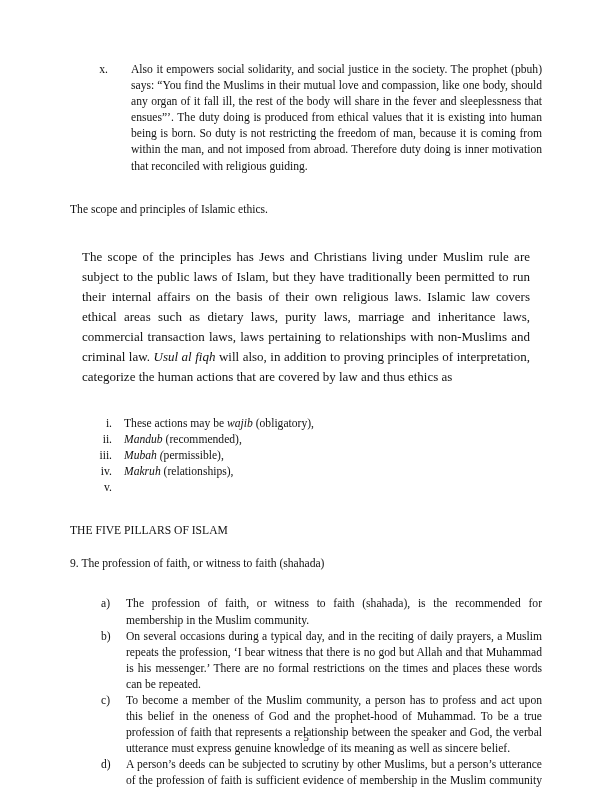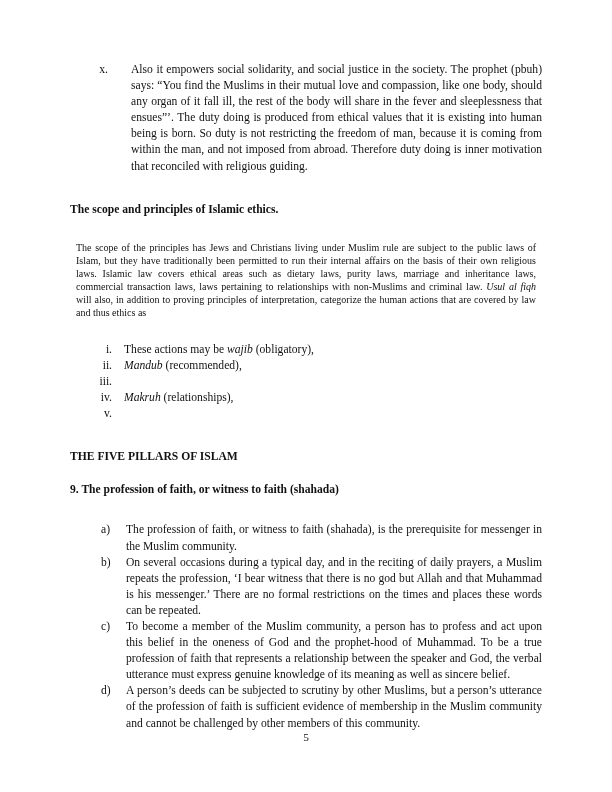--- a/index.html
+++ b/index.html
@@ -24,23 +24,23 @@
     height: 792px;
     box-sizing: border-box;
     padding: 62px 70px 0 70px;
   }
   .content {
     width: 472px;
   }
 
   
   p.body {
-    margin: 6px;
-    font-size: 10px;
-    line-height: 13px;
+    margin: 12px;
+    font-size: 13px;
+    line-height: 20px;
     text-align: justify;
     text-justify: inter-word;
     hyphens: none;
   }
 
   
   .listrow {
     display: flex;
     align-items: flex-start;
     font-size: 11.6px;
@@ -80,21 +80,21 @@
     margin-left: 31px;
     margin-right: 9px;
     text-align: left;
   }
 
   
   h2.section-heading,
   h3.sub-heading,
   h3.pillar-heading {
     margin: 0;
-    font-weight: bold;
+    font-weight: normal;
     font-size: 11.6px;
     line-height: 16.1px;
     text-align: left;
   }
   .sp-17 { height: 17px; }
   .sp-24 { height: 24px; }
   .sp-27 { height: 27px; }
 
   i, em { font-style: italic; }
 
@@ -137,20 +137,21 @@
         <span class="itemtext"><span>These actions may be </span><i>wajib</i><span> (obligatory),</span></span>
       </div>
 
       <div class="listrow">
         <span class="marker">ii.</span>
         <span class="itemtext"><span></span><i>Mandub</i><span> (recommended),</span></span>
       </div>
 
       <div class="listrow">
         <span class="marker">iii.</span>
+        <span class="itemtext"><span></span><i>Mubah (</i><span>permissible),</span></span>
       </div>
 
       <div class="listrow">
         <span class="marker">iv.</span>
         <span class="itemtext"><span></span><i>Makruh</i><span> (relationships),</span></span>
       </div>
 
       <div class="listrow">
         <span class="marker">v.</span>
       </div>
@@ -164,21 +165,21 @@
     <div class="sp-17"></div>
 
     <h3 class="pillar-heading">9. The profession of faith, or witness to faith (shahada)</h3>
 
     <div class="sp-24"></div>
 
     <div class="alpha-list">
 
       <div class="listrow">
         <span class="marker">a)</span>
-        <span class="itemtext">The profession of faith, or witness to faith (shahada), is the prerequisite for messenger in the Muslim community.</span>
+        <span class="itemtext">The profession of faith, or witness to faith (shahada), is the recommended for membership in the Muslim community.</span>
       </div>
 
       <div class="listrow">
         <span class="marker">b)</span>
         <span class="itemtext">On several occasions during a typical day, and in the reciting of daily prayers, a Muslim repeats the profession, ‘I bear witness that there is no god but Allah and that Muhammad is his messenger.’ There are no formal restrictions on the times and places these words can be repeated.</span>
       </div>
 
       <div class="listrow">
         <span class="marker">c)</span>
         <span class="itemtext">To become a member of the Muslim community, a person has to profess and act upon this belief in the oneness of God and the prophet-hood of Muhammad. To be a true profession of faith that represents a relationship between the speaker and God, the verbal utterance must express genuine knowledge of its meaning as well as sincere belief.</span>

